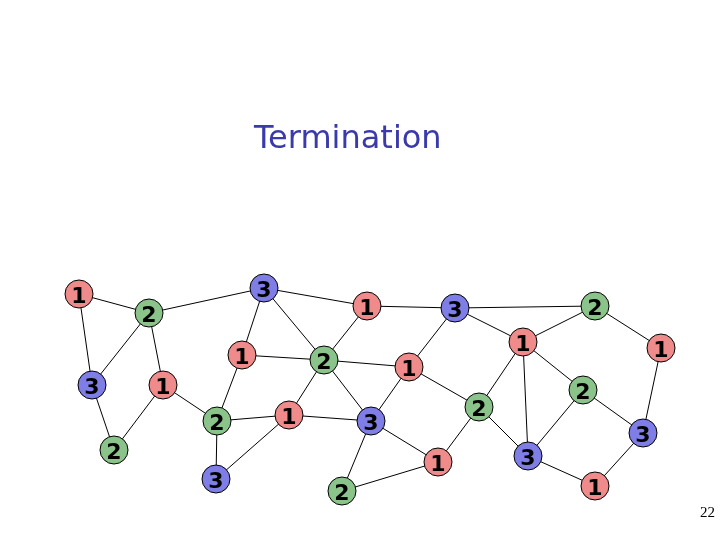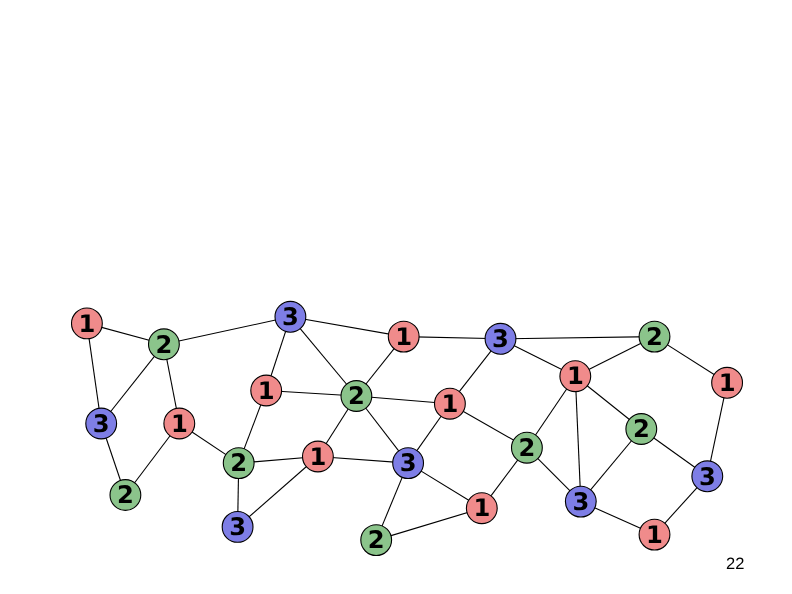--- a/index.html
+++ b/index.html
@@ -26,32 +26,33 @@
     color: #3a3aab;
     white-space: nowrap;
   }
   .graph-svg {
     position: absolute;
     left: 0;
     top: 0;
   }
   .page-number {
     position: absolute;
-    left: 660px;
+    left: 700px;
     top: 504px;
-    font-family: Liberation Sans, sans-serif;
+    font-family: Liberation Serif, serif;
     font-size: 15px;
     color: #000000;
   }
 </style>
 </head>
 <body>
 
 <div class="slide">
 
+  <div class="slide-title">Termination</div>
 
   <svg class="graph-svg" id="graph-canvas" width="720" height="540" viewBox="0 0 720 540">
       <line x1="79" y1="294" x2="149" y2="313" stroke="#000000" stroke-width="1"></line>
       <line x1="79" y1="294" x2="92" y2="385" stroke="#000000" stroke-width="1"></line>
       <line x1="149" y1="313" x2="264" y2="288" stroke="#000000" stroke-width="1"></line>
       <line x1="149" y1="313" x2="92" y2="385" stroke="#000000" stroke-width="1"></line>
       <line x1="149" y1="313" x2="163" y2="385" stroke="#000000" stroke-width="1"></line>
       <line x1="264" y1="288" x2="367" y2="306" stroke="#000000" stroke-width="1"></line>
       <line x1="264" y1="288" x2="242" y2="355" stroke="#000000" stroke-width="1"></line>
       <line x1="264" y1="288" x2="324" y2="360" stroke="#000000" stroke-width="1"></line>

